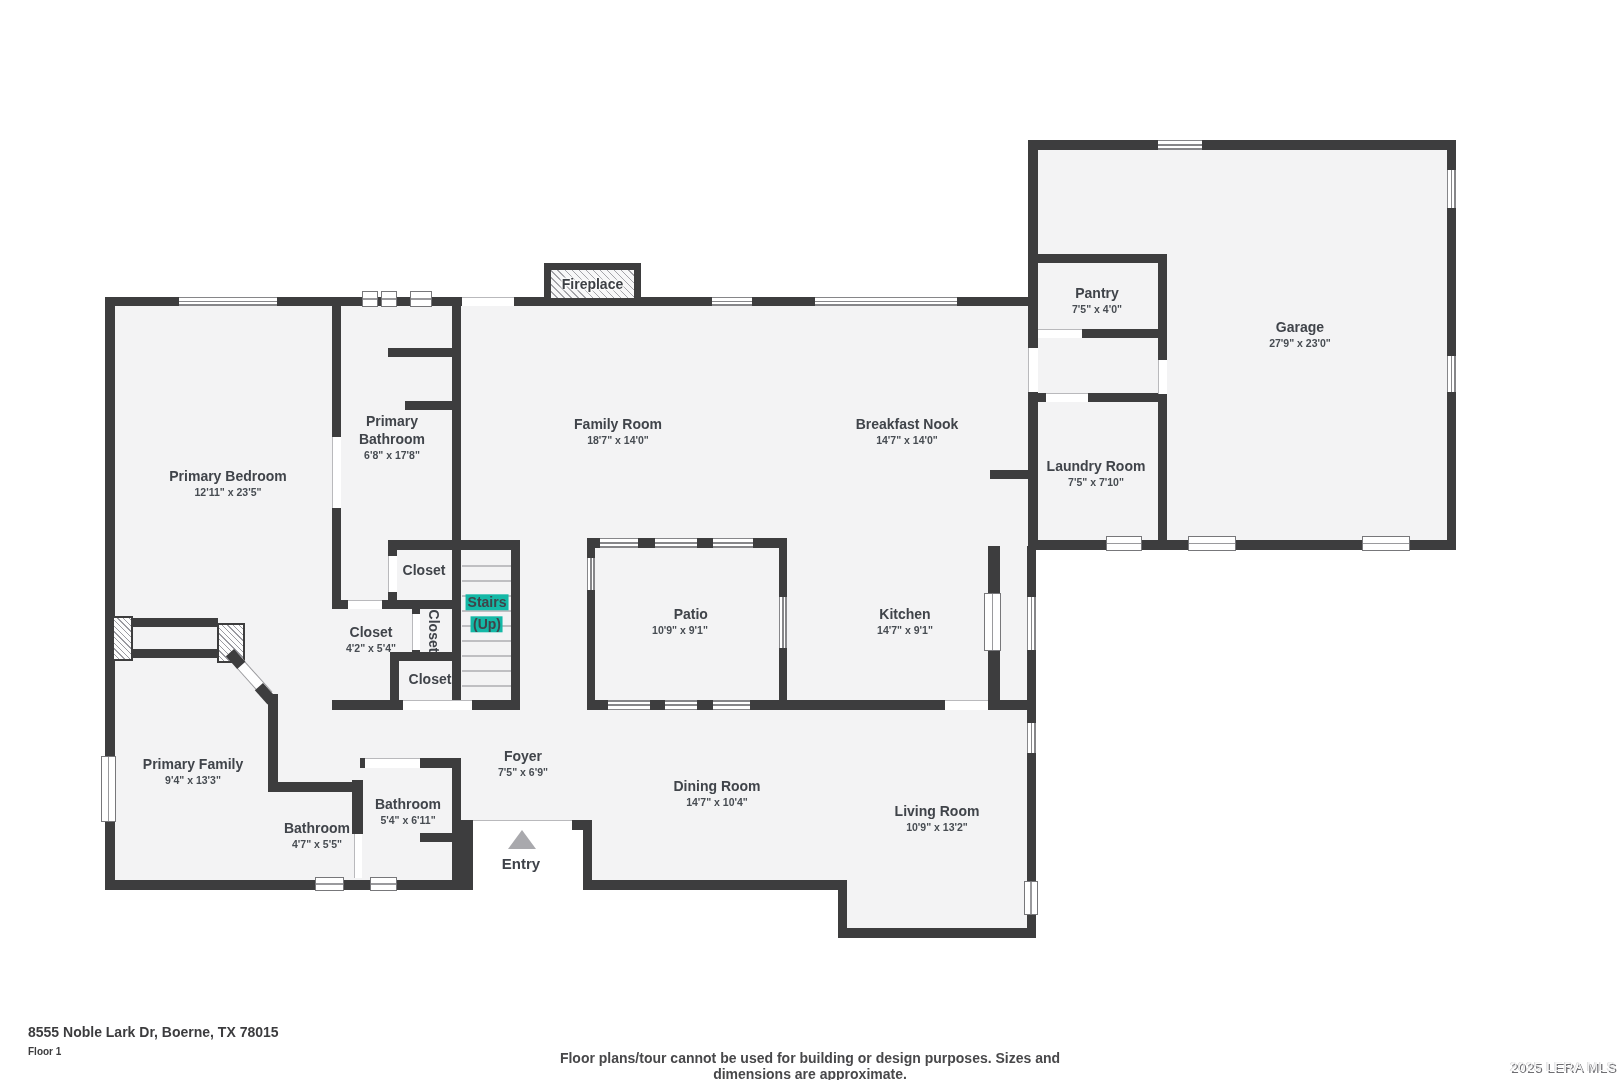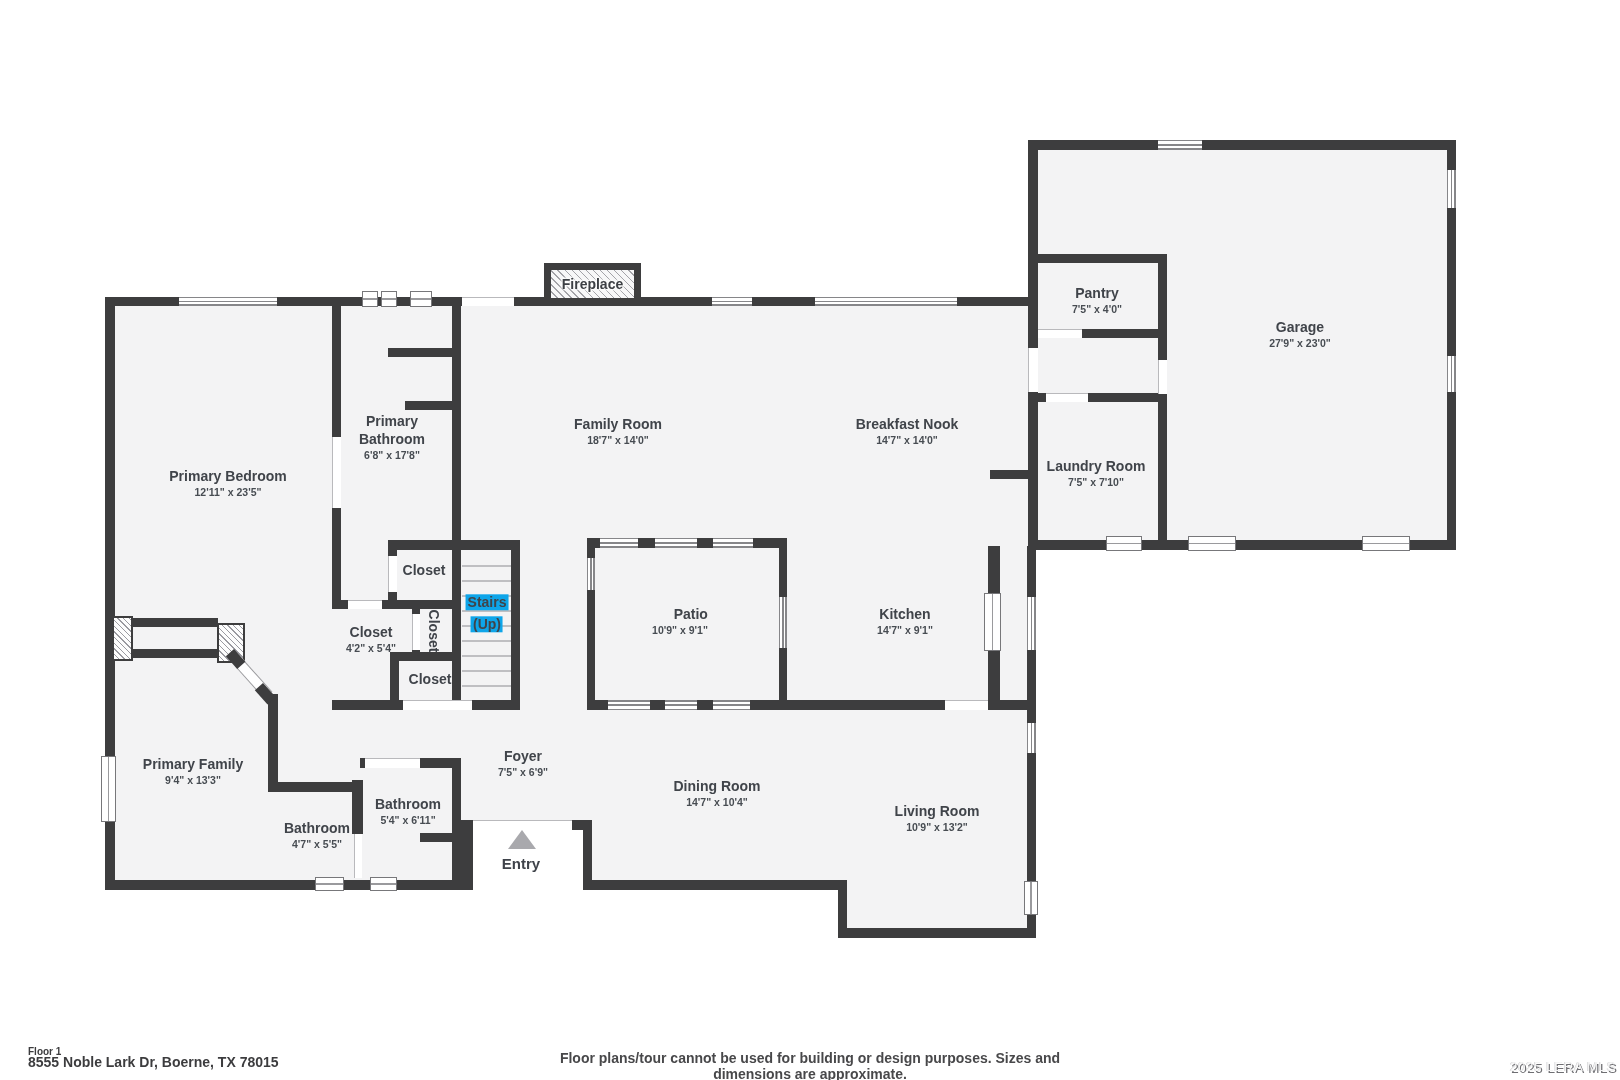--- a/index.html
+++ b/index.html
@@ -29,24 +29,24 @@
     background-image:repeating-linear-gradient(45deg,transparent 0 4px,#a3a3a8 4px 5px);
     display:flex;align-items:center;justify-content:center;}
   .fireplace-label{font-size:14px;font-weight:bold;color:#3d4045;
     text-shadow:0 0 2px #fff,0 0 3px #fff,0 0 4px #fff,1px 1px 2px #fff,-1px -1px 2px #fff;}
   .room-label{position:absolute;transform:translate(-50%,-50%);text-align:center;color:#40444a;line-height:1.28;white-space:nowrap;}
   .room-label .nm{font-size:14px;font-weight:bold;}
   .room-label .dm{font-size:10.5px;font-weight:bold;color:#474c52;}
   .room-label.wrap{white-space:normal;}
   .room-label.vert{transform:translate(-50%,-50%) rotate(90deg);}
   .stairs-label{position:absolute;transform:translate(-50%,-50%);text-align:center;color:#40444a;font-weight:bold;font-size:14px;line-height:1.55;}
-  .stairs-label span{background:#0ea5e9;padding:0 2px;}
+  .stairs-label span{background:#14b8a6;padding:0 2px;}
   .entry-tri{position:absolute;width:0;height:0;border-left:14px solid transparent;border-right:14px solid transparent;border-bottom:19px solid #a9a9ad;}
   .entry-label{position:absolute;transform:translateX(-50%);font-size:15px;font-weight:bold;color:#3f434a;}
-  .footer-address{position:absolute;left:28px;top:1054px;font-size:14px;font-weight:bold;color:#3c3c3e;}
+  .footer-address{position:absolute;left:28px;top:1024px;font-size:14px;font-weight:bold;color:#3c3c3e;}
   .footer-floor{position:absolute;left:28px;top:1046px;font-size:10px;font-weight:bold;color:#3c3c3e;}
   .footer-disclaimer{position:absolute;left:540px;top:1050px;width:540px;text-align:center;font-size:14px;font-weight:bold;color:#48484a;}
   .footer-watermark{position:absolute;right:4px;top:1059px;font-size:13.5px;font-weight:normal;color:#f4f4f4;
     text-shadow:1.5px 1.5px 0 #6e6e72,-0.5px -0.5px 0 #c9c9cc;letter-spacing:.5px;}
 </style>
 </head>
 <body>
 
 <div id="plan">
     <div class="abs floor" style="left: 109px; top: 300px; width: 922px; height: 585px;"></div>

